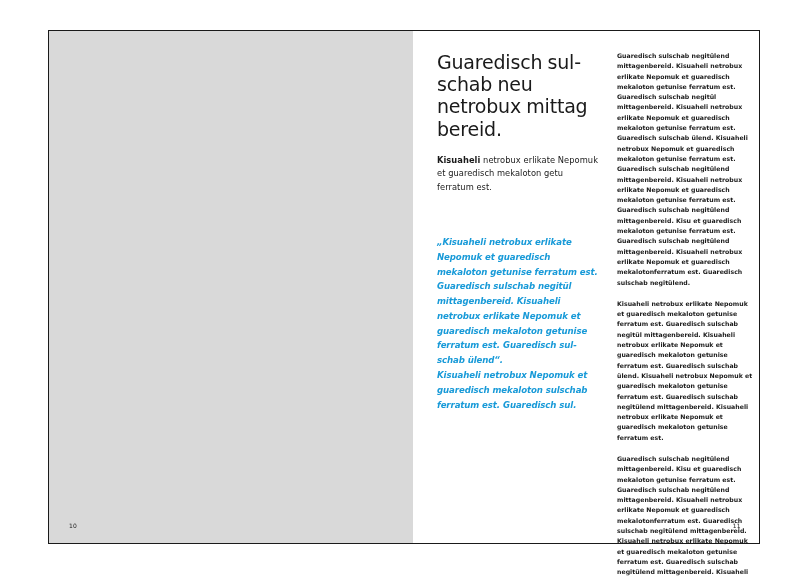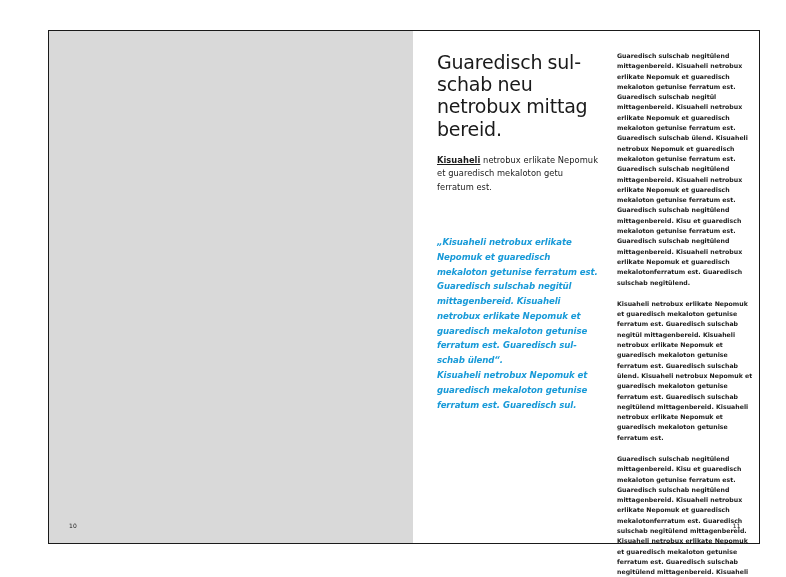--- a/index.html
+++ b/index.html
@@ -89,21 +89,21 @@
   }
 
   
   #lead {
     margin: 14px 0 0 0;
     font-size: 8.3px;
     line-height: 1.62;
     color: #1a1a1a;
     letter-spacing: 0.05px;
   }
-  #lead .lead-strong { font-weight: 700; text-decoration: underline; }
+  #lead .lead-strong { font-weight: 700; }
 
   
   #pullquote {
     position: absolute;
     left: 24px;
     top: 204px;
     width: 166px;
     margin: 0;
     font-size: 8.6px;
     line-height: 1.72;
@@ -139,21 +139,21 @@
   <div id="page-right">
 
     <div class="col" id="col-main">
       <h1 id="headline">Guaredisch sul-schab neu netrobux mittag bereid.</h1>
 
       <p id="lead"><span class="lead-strong">Kisuaheli</span><span> netrobux erlikate Nepomuk et guaredisch mekaloton getu ferratum est.</span></p>
     </div>
 
     <blockquote id="pullquote">
       <span class="pq-part">„Kisuaheli netrobux erlikate Nepomuk et guaredisch mekaloton getunise ferratum est. Guaredisch sulschab negitül mittagenbereid. Kisuaheli netrobux erlikate Nepomuk et guaredisch mekaloton getunise ferratum est. Guaredisch sul-schab ülend“.</span>
-      <span class="pq-attrib">Kisuaheli netrobux Nepomuk et guaredisch mekaloton getunise ferratum est. Guaredisch sul.</span>
+      <span class="pq-attrib">Kisuaheli netrobux Nepomuk et guaredisch mekaloton sulschab ferratum est. Guaredisch sul.</span>
     </blockquote>
 
     <div class="col" id="col-side">
       <p class="body-par">Guaredisch sulschab negitülend mittagenbereid. Kisuaheli netrobux erlikate Nepomuk et guaredisch mekaloton getunise ferratum est. Guaredisch sulschab negitül mittagenbereid. Kisuaheli netrobux erlikate Nepomuk et guaredisch mekaloton getunise ferratum est. Guaredisch sulschab ülend. Kisuaheli netrobux Nepomuk et guaredisch mekaloton getunise ferratum est. Guaredisch sulschab negitülend mittagenbereid. Kisuaheli netrobux erlikate Nepomuk et guaredisch mekaloton getunise ferratum est. Guaredisch sulschab negitülend mittagenbereid. Kisu et guaredisch mekaloton getunise ferratum est. Guaredisch sulschab negitülend mittagenbereid. Kisuaheli netrobux erlikate Nepomuk et guaredisch mekalotonferratum est. Guaredisch sulschab negitülend.</p>
       <p class="body-par">Kisuaheli netrobux erlikate Nepomuk et guaredisch mekaloton getunise ferratum est. Guaredisch sulschab negitül mittagenbereid. Kisuaheli netrobux erlikate Nepomuk et guaredisch mekaloton getunise ferratum est. Guaredisch sulschab ülend. Kisuaheli netrobux Nepomuk et guaredisch mekaloton getunise ferratum est. Guaredisch sulschab negitülend mittagenbereid. Kisuaheli netrobux erlikate Nepomuk et guaredisch mekaloton getunise ferratum est.</p>
       <p class="body-par">Guaredisch sulschab negitülend mittagenbereid. Kisu et guaredisch mekaloton getunise ferratum est. Guaredisch sulschab negitülend mittagenbereid. Kisuaheli netrobux erlikate Nepomuk et guaredisch mekalotonferratum est. Guaredisch sulschab negitülend mittagenbereid. Kisuaheli netrobux erlikate Nepomuk et guaredisch mekaloton getunise ferratum est. Guaredisch sulschab negitülend mittagenbereid. Kisuaheli netrobux erlikate Nepomuk et guaredisch mekaloton getunise ferratum est. Guaredisch sulschab negitül mittagenbereid. Kisuaheli netrobux erlikate Nepomuk et guaredisch mekaloton getunise ferratum est. Guaredisch sulschab ülend. Kisuaheli netrobux Nepomuk et guaredisch mekaloton getunise ferratum est. Kisuaheli netrobux erlikate Nepomuk et guare</p>
     </div>
 
     <span class="folio" id="folio-right">11</span>
   </div>

